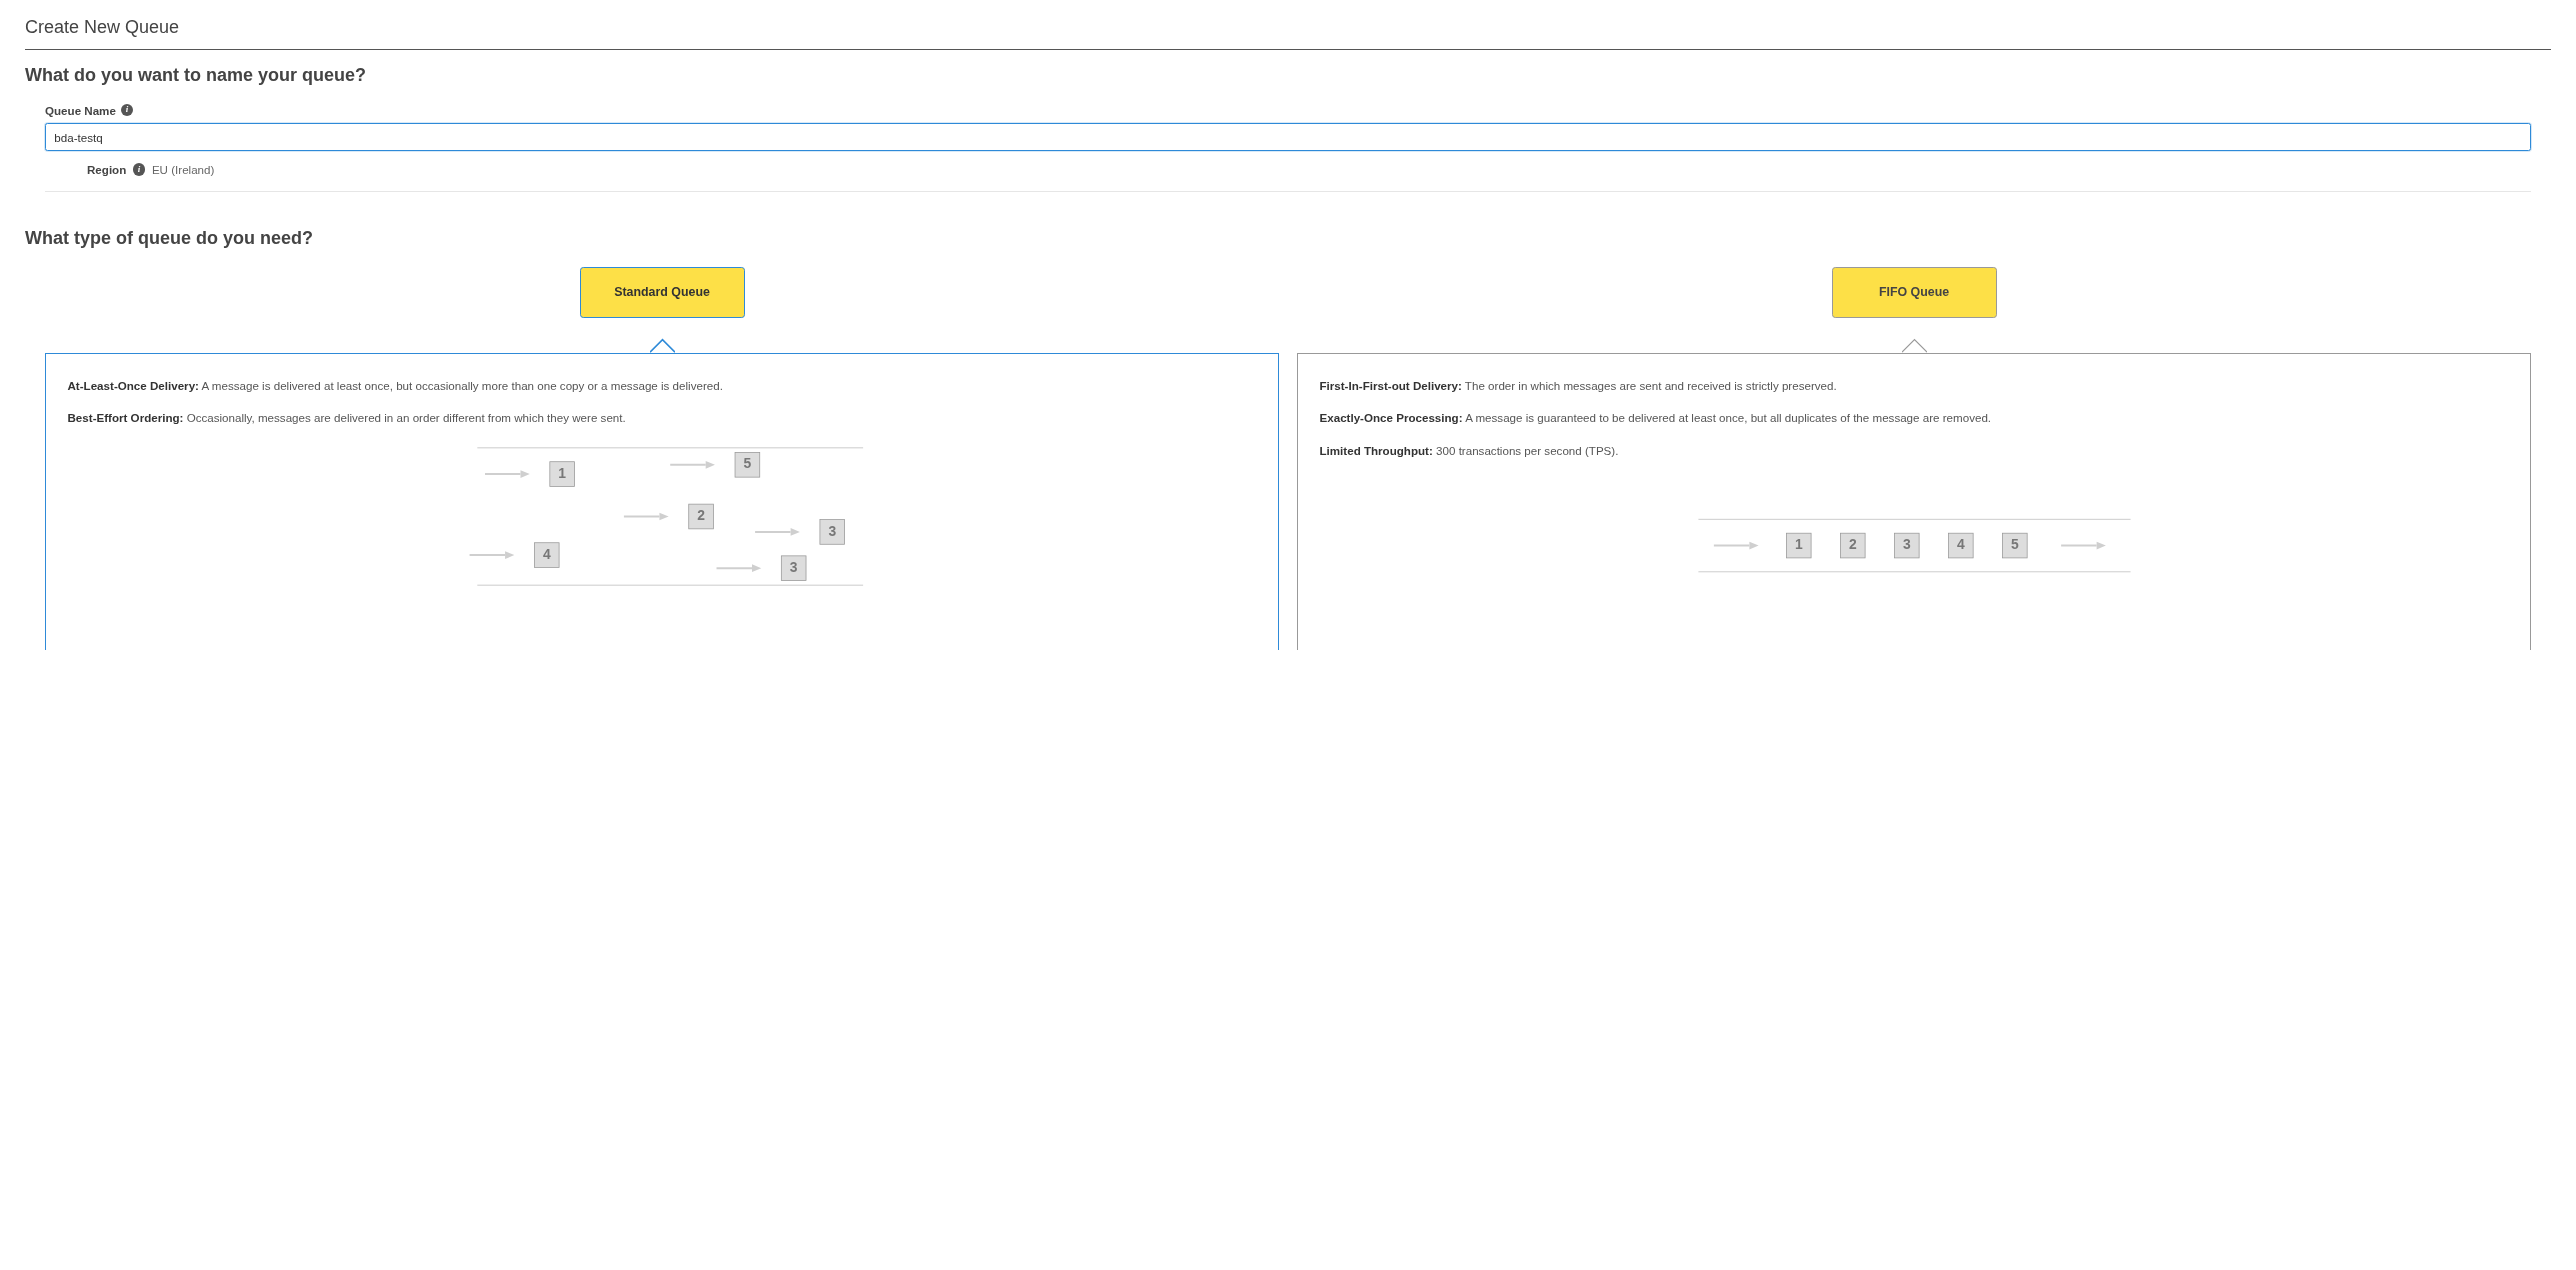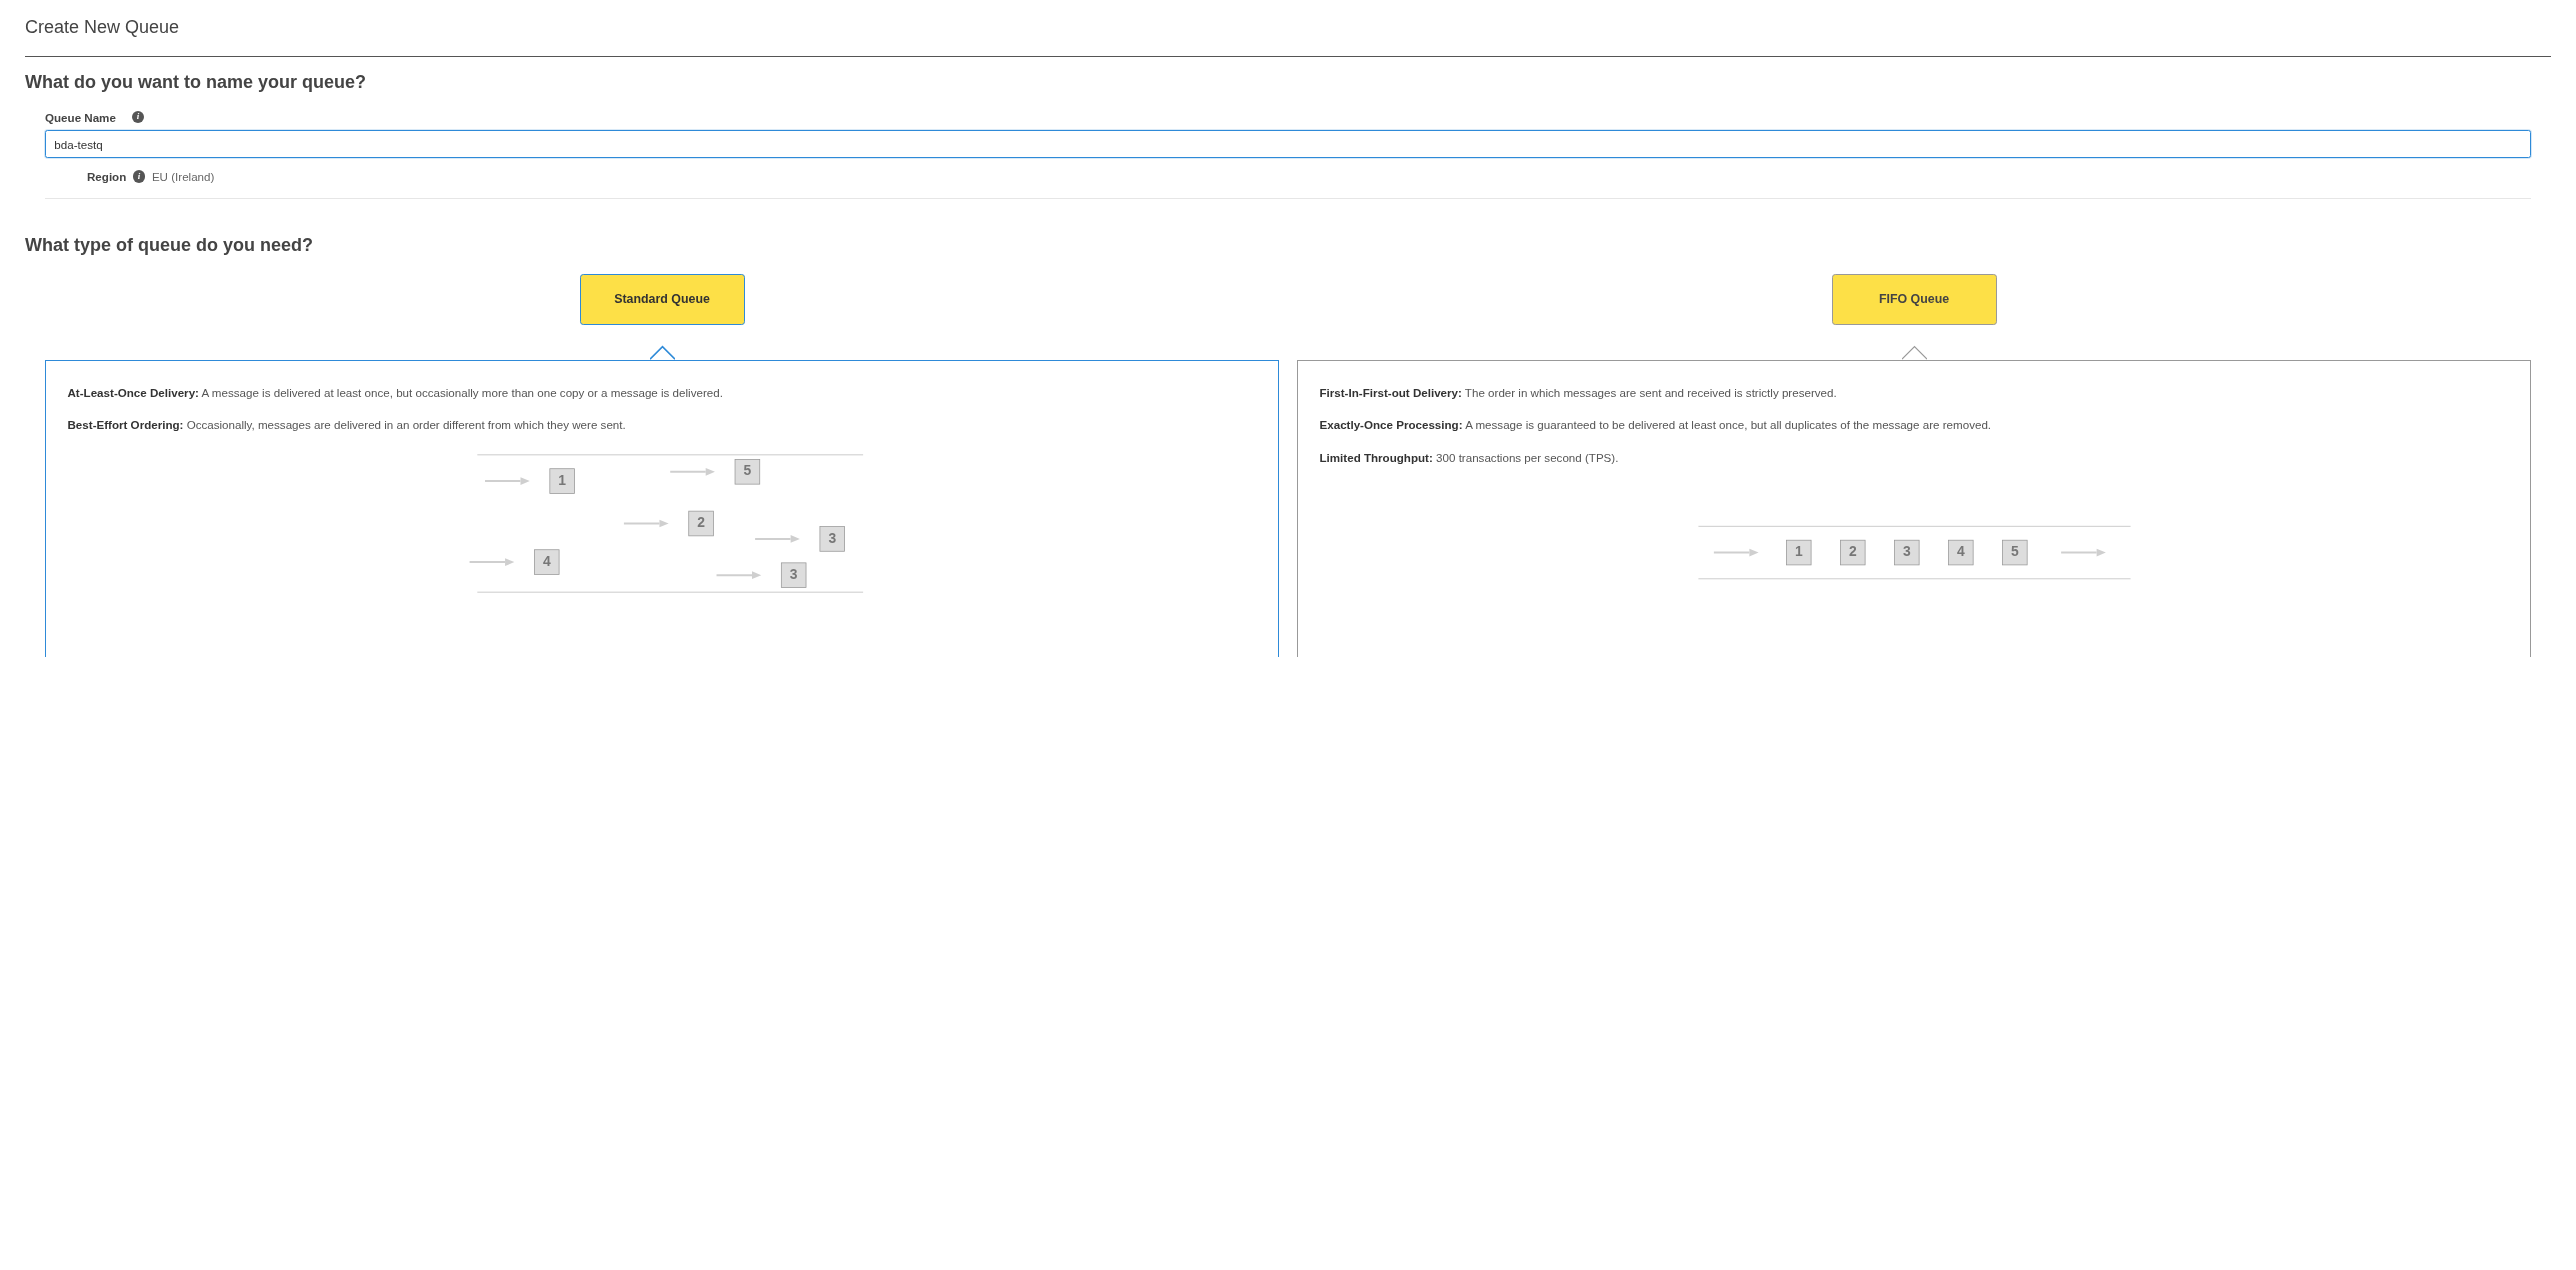--- a/index.html
+++ b/index.html
@@ -8,21 +8,21 @@
     color: #444;
     background: #fff;
   }
   .page {
     padding: 16.5px 25px 0 25px;
   }
   .page-title {
     font-size: 18px;
     font-weight: 400;
     color: #444;
-    margin: 0 0 18px 0;
+    margin: 0 0 11px 0;
   }
   .title-rule {
     border: 0;
     border-top: 0.8px solid #555;
     margin: 0 0 15px 0;
   }
   .section-heading {
     font-size: 18px;
     font-weight: 700;
     color: #444;
@@ -31,21 +31,21 @@
   .form-block {
     padding: 0 20px;
   }
   .field-label {
     font-size: 11.6px;
     font-weight: 700;
     color: #444;
     margin-bottom: 6.6px;
     display: flex;
     align-items: center;
-    gap: 16px;
+    gap: 5px;
   }
   .info-icon {
     display: inline-flex;
     align-items: center;
     justify-content: center;
     width: 12.4px;
     height: 12.4px;
     border-radius: 50%;
     background: #555;
     color: #fff;

